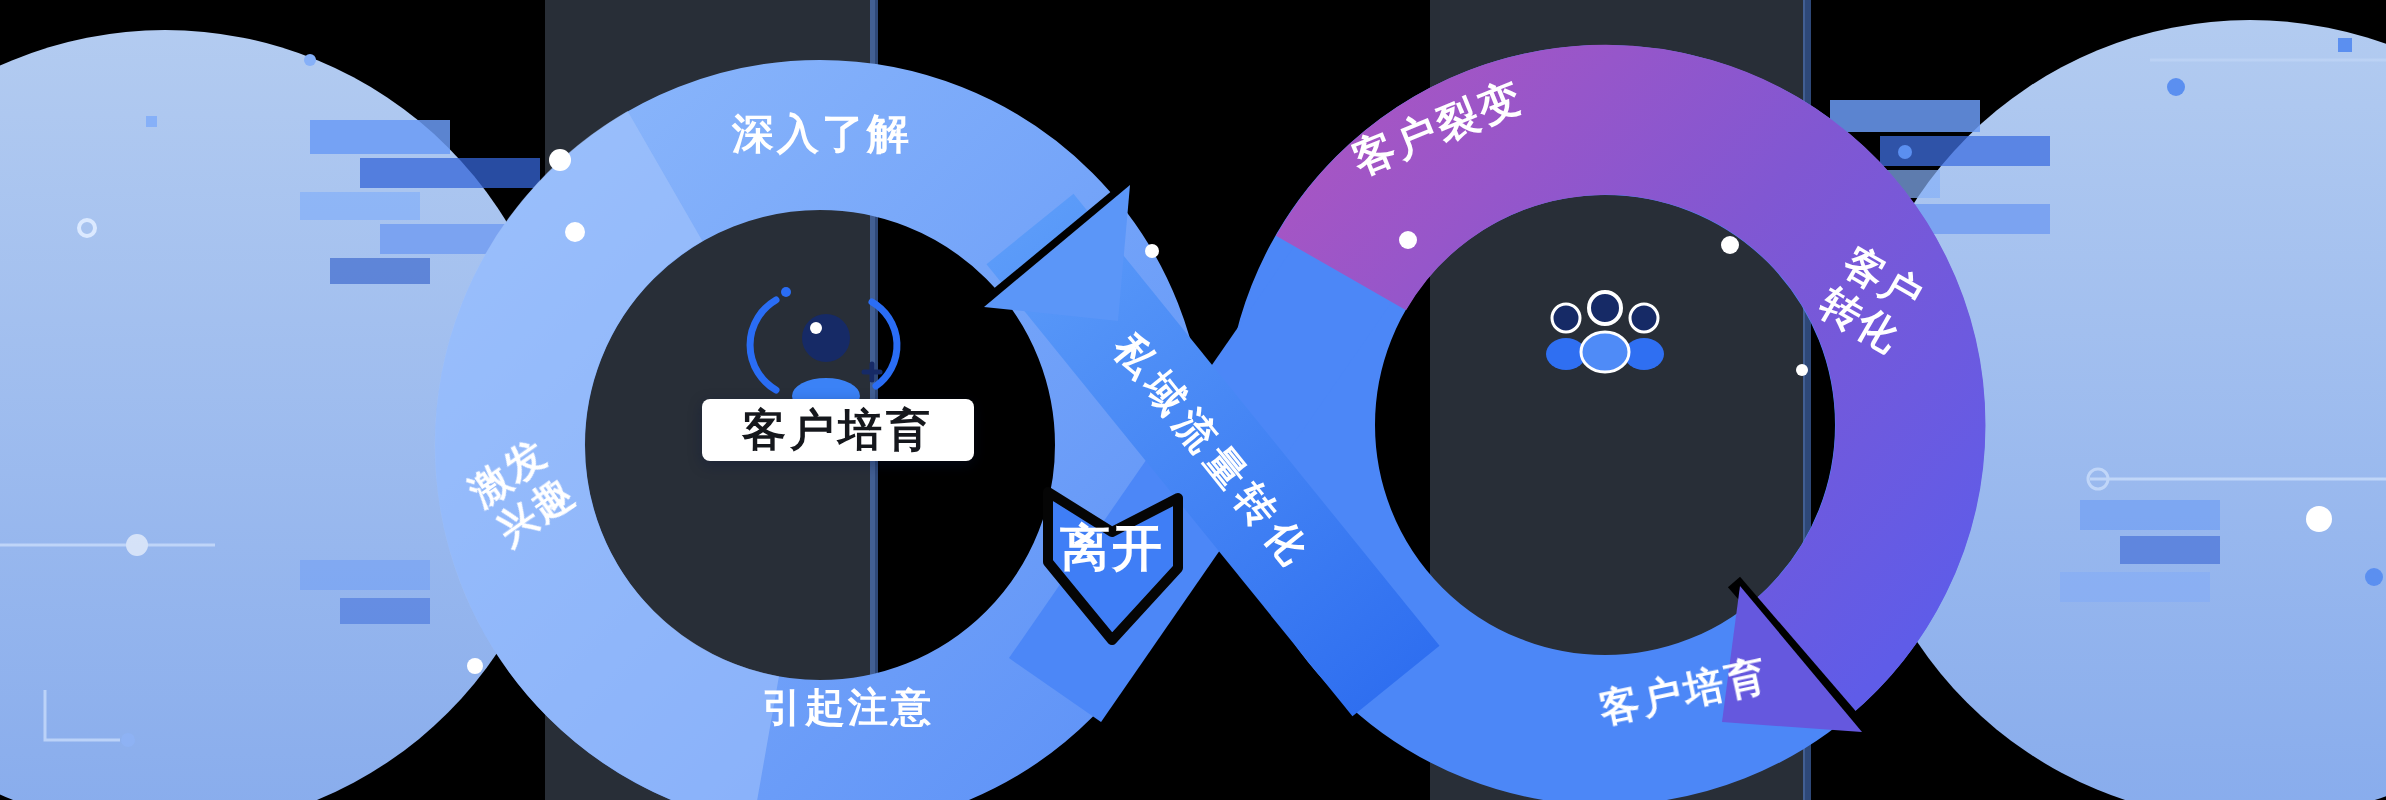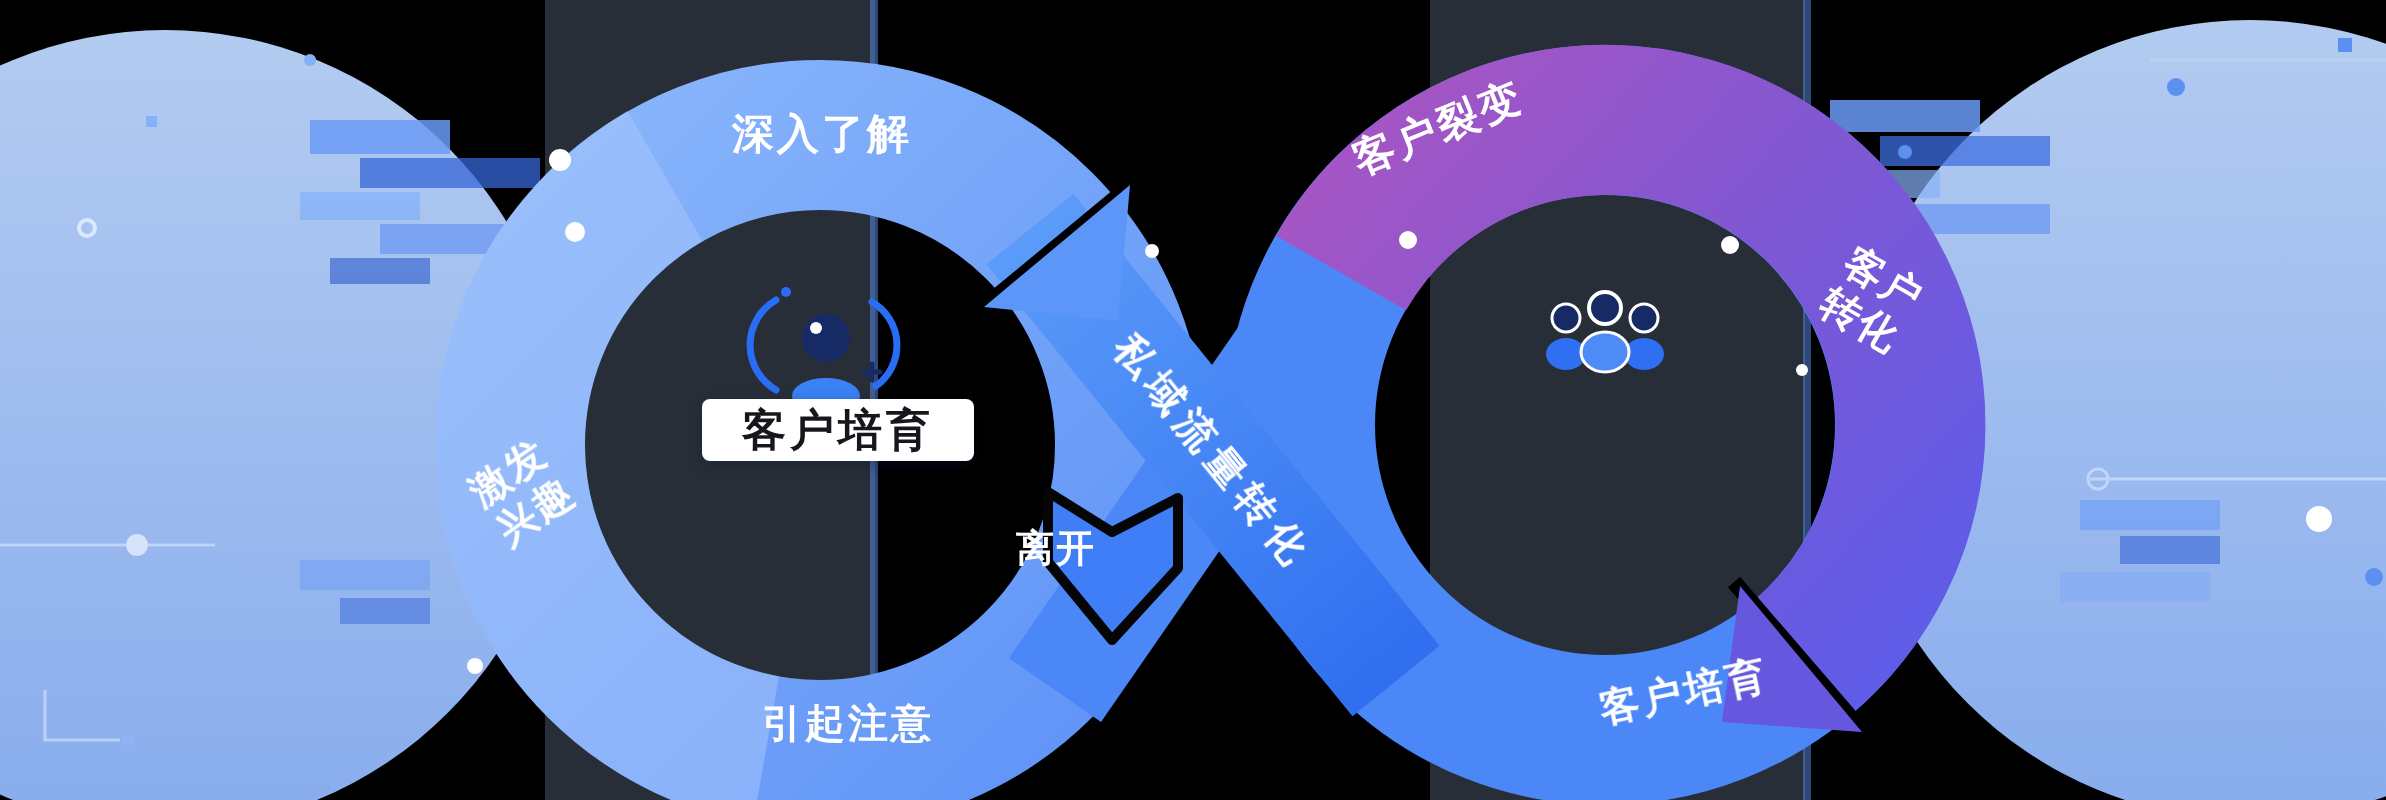--- a/index.html
+++ b/index.html
@@ -9,30 +9,30 @@
   svg{position:absolute;left:0;top:0;}
   .label{position:absolute;color:#ffffff;font-weight:700;white-space:nowrap;
          transform-origin:center;text-align:center;line-height:1.18;}
   .pill{position:absolute;background:#ffffff;border-radius:8px;
         display:flex;align-items:center;justify-content:center;
         color:#15171c;font-weight:700;letter-spacing:4px;
         box-shadow:0 4px 14px rgba(10,20,60,.35);}
   
   .lbl-deep     {left:822px;top:134px;font-size:42px;letter-spacing:3px;transform:translate(-50%,-50%);}
   .lbl-spark    {left:522px;top:492px;font-size:40px;letter-spacing:2px;transform:translate(-50%,-50%) rotate(-35deg);}
-  .lbl-attract  {left:848px;top:708px;font-size:40px;letter-spacing:3px;transform:translate(-50%,-50%);margin-top:16px;}
+  .lbl-attract  {left:848px;top:708px;font-size:40px;letter-spacing:3px;transform:translate(-50%,-50%);}
   .pill-left    {left:702px;top:399px;width:272px;height:62px;font-size:44px;}
   
   .lbl-fission  {left:1438px;top:128px;font-size:42px;letter-spacing:3px;transform:translate(-50%,-50%) rotate(-22deg);}
   .lbl-convert  {left:1872px;top:300px;font-size:40px;letter-spacing:2px;transform:translate(-50%,-50%) rotate(30deg);}
   .lbl-nurture  {left:1684px;top:692px;font-size:40px;letter-spacing:3px;transform:translate(-50%,-50%) rotate(-12deg);}
   .pill-right   {left:1482px;top:399px;width:258px;height:62px;font-size:44px;}
   
   .lbl-band     {left:1213px;top:452px;font-size:40px;letter-spacing:8px;transform:translate(-50%,-50%) rotate(51deg);}
-  .lbl-leave    {left:1056px;top:548px;font-size:38px;letter-spacing:2px;transform:translate(-50%,-50%);}
+  .lbl-leave    {left:1112px;top:548px;font-size:50px;letter-spacing:2px;transform:translate(-50%,-50%);}
 </style>
 </head>
 <body>
 
 <div id="stage">
 
 <svg width="2386" height="800" viewBox="0 0 2386 800">
   <defs>
     <linearGradient id="gSide" x1="0" y1="0" x2="0" y2="1">
       <stop offset="0" stop-color="#bcd6fd"></stop>

